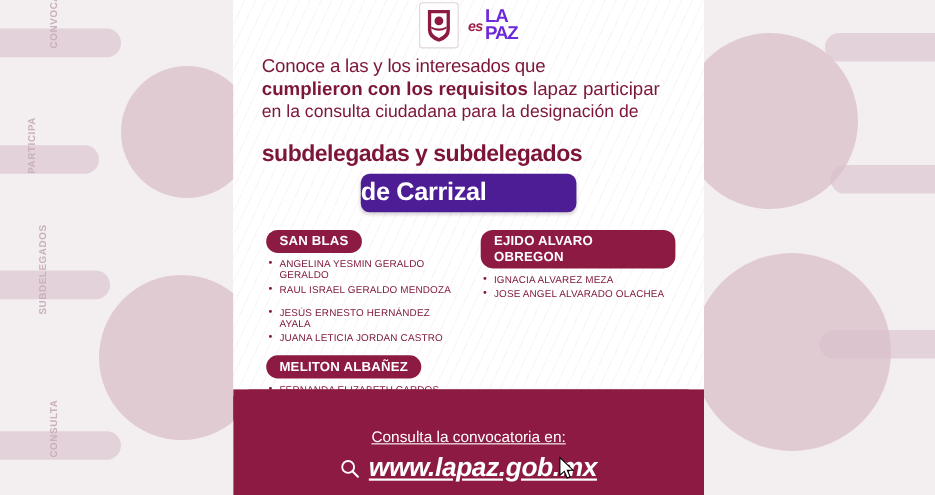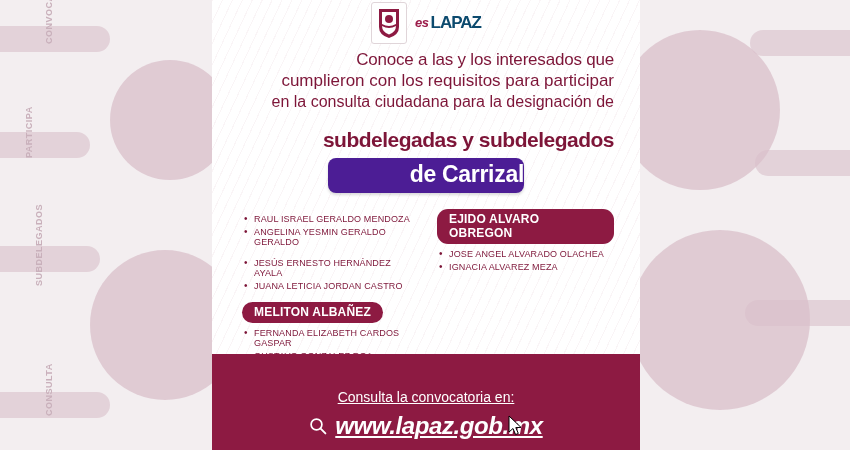--- a/index.html
+++ b/index.html
@@ -100,43 +100,44 @@
   .brand-es {
     color: #9c1c4a;
     font-size: 13px;
     font-style: italic;
     font-weight: bold;
     margin-right: 2px;
     letter-spacing: -.5px;
   }
   .brand-stack {
     display: flex;
-    color: #0c4a6e;
+    flex-direction: column;
+    color: #6d28d9;
     font-weight: bold;
     font-size: 17px;
     letter-spacing: -1px;
   }
   .brand-stack span { line-height: .88; }
 
   
   .headline {
     position: relative;
-    text-align: right;
+    text-align: left;
     color: #7d1538;
     padding: 4px 26px 0 26px;
   }
   .hl1 {
     font-size: 17px;
     letter-spacing: -.2px;
   }
   .hl2 {
     font-size: 17px;
     margin-top: 1px;
   }
-  .hl2 b { font-weight: normal; }
+  .hl2 b { font-weight: bold; }
   .hl3 {
     font-size: 16px;
     margin-top: 2px;
   }
   .hl4 {
     font-size: 21px;
     font-weight: bold;
     letter-spacing: -.5px;
     margin-top: 17px;
   }
@@ -295,34 +296,35 @@
         <span class="brand-es">es</span>
         <span class="brand-stack">
           <span>LA</span>
           <span>PAZ</span>
         </span>
       </div>
     </div>
 
     <div class="headline">
       <div class="hl1">Conoce a las y los interesados que</div>
-      <div class="hl2"><b>cumplieron con los requisitos</b><span> para participar</span></div>
+      <div class="hl2"><b>cumplieron con los requisitos</b><span> lapaz participar</span></div>
       <div class="hl3">en la consulta ciudadana para la designación de</div>
       <div class="hl4">subdelegadas y subdelegados</div>
       <div class="hl-band">de Carrizal</div>
     </div>
 
     <div class="lists">
 
       <div class="col">
 
         <div class="group">
+          <div class="group-title">SAN BLAS</div>
           <ul class="names">
+            <li>ANGELINA YESMIN GERALDO GERALDO</li>
             <li>RAUL ISRAEL GERALDO MENDOZA</li>
-            <li>ANGELINA YESMIN GERALDO GERALDO</li>
           </ul>
         </div>
 
         <div class="group">
           <ul class="names">
             <li>JESÚS ERNESTO HERNÁNDEZ AYALA</li>
             <li>JUANA LETICIA JORDAN CASTRO</li>
           </ul>
         </div>
 
@@ -336,22 +338,22 @@
         </div>
 
       </div>
 
       <div class="col">
 
 
         <div class="group">
           <div class="group-title">EJIDO ALVARO OBREGON</div>
           <ul class="names">
+            <li>IGNACIA ALVAREZ MEZA</li>
             <li>JOSE ANGEL ALVARADO OLACHEA</li>
-            <li>IGNACIA ALVAREZ MEZA</li>
           </ul>
         </div>
 
       </div>
     </div>
 
     <div class="footer">
       <div class="footer-inner">
         <div class="footer-line1">Consulta la convocatoria en:</div>
         <div class="footer-url-row">

